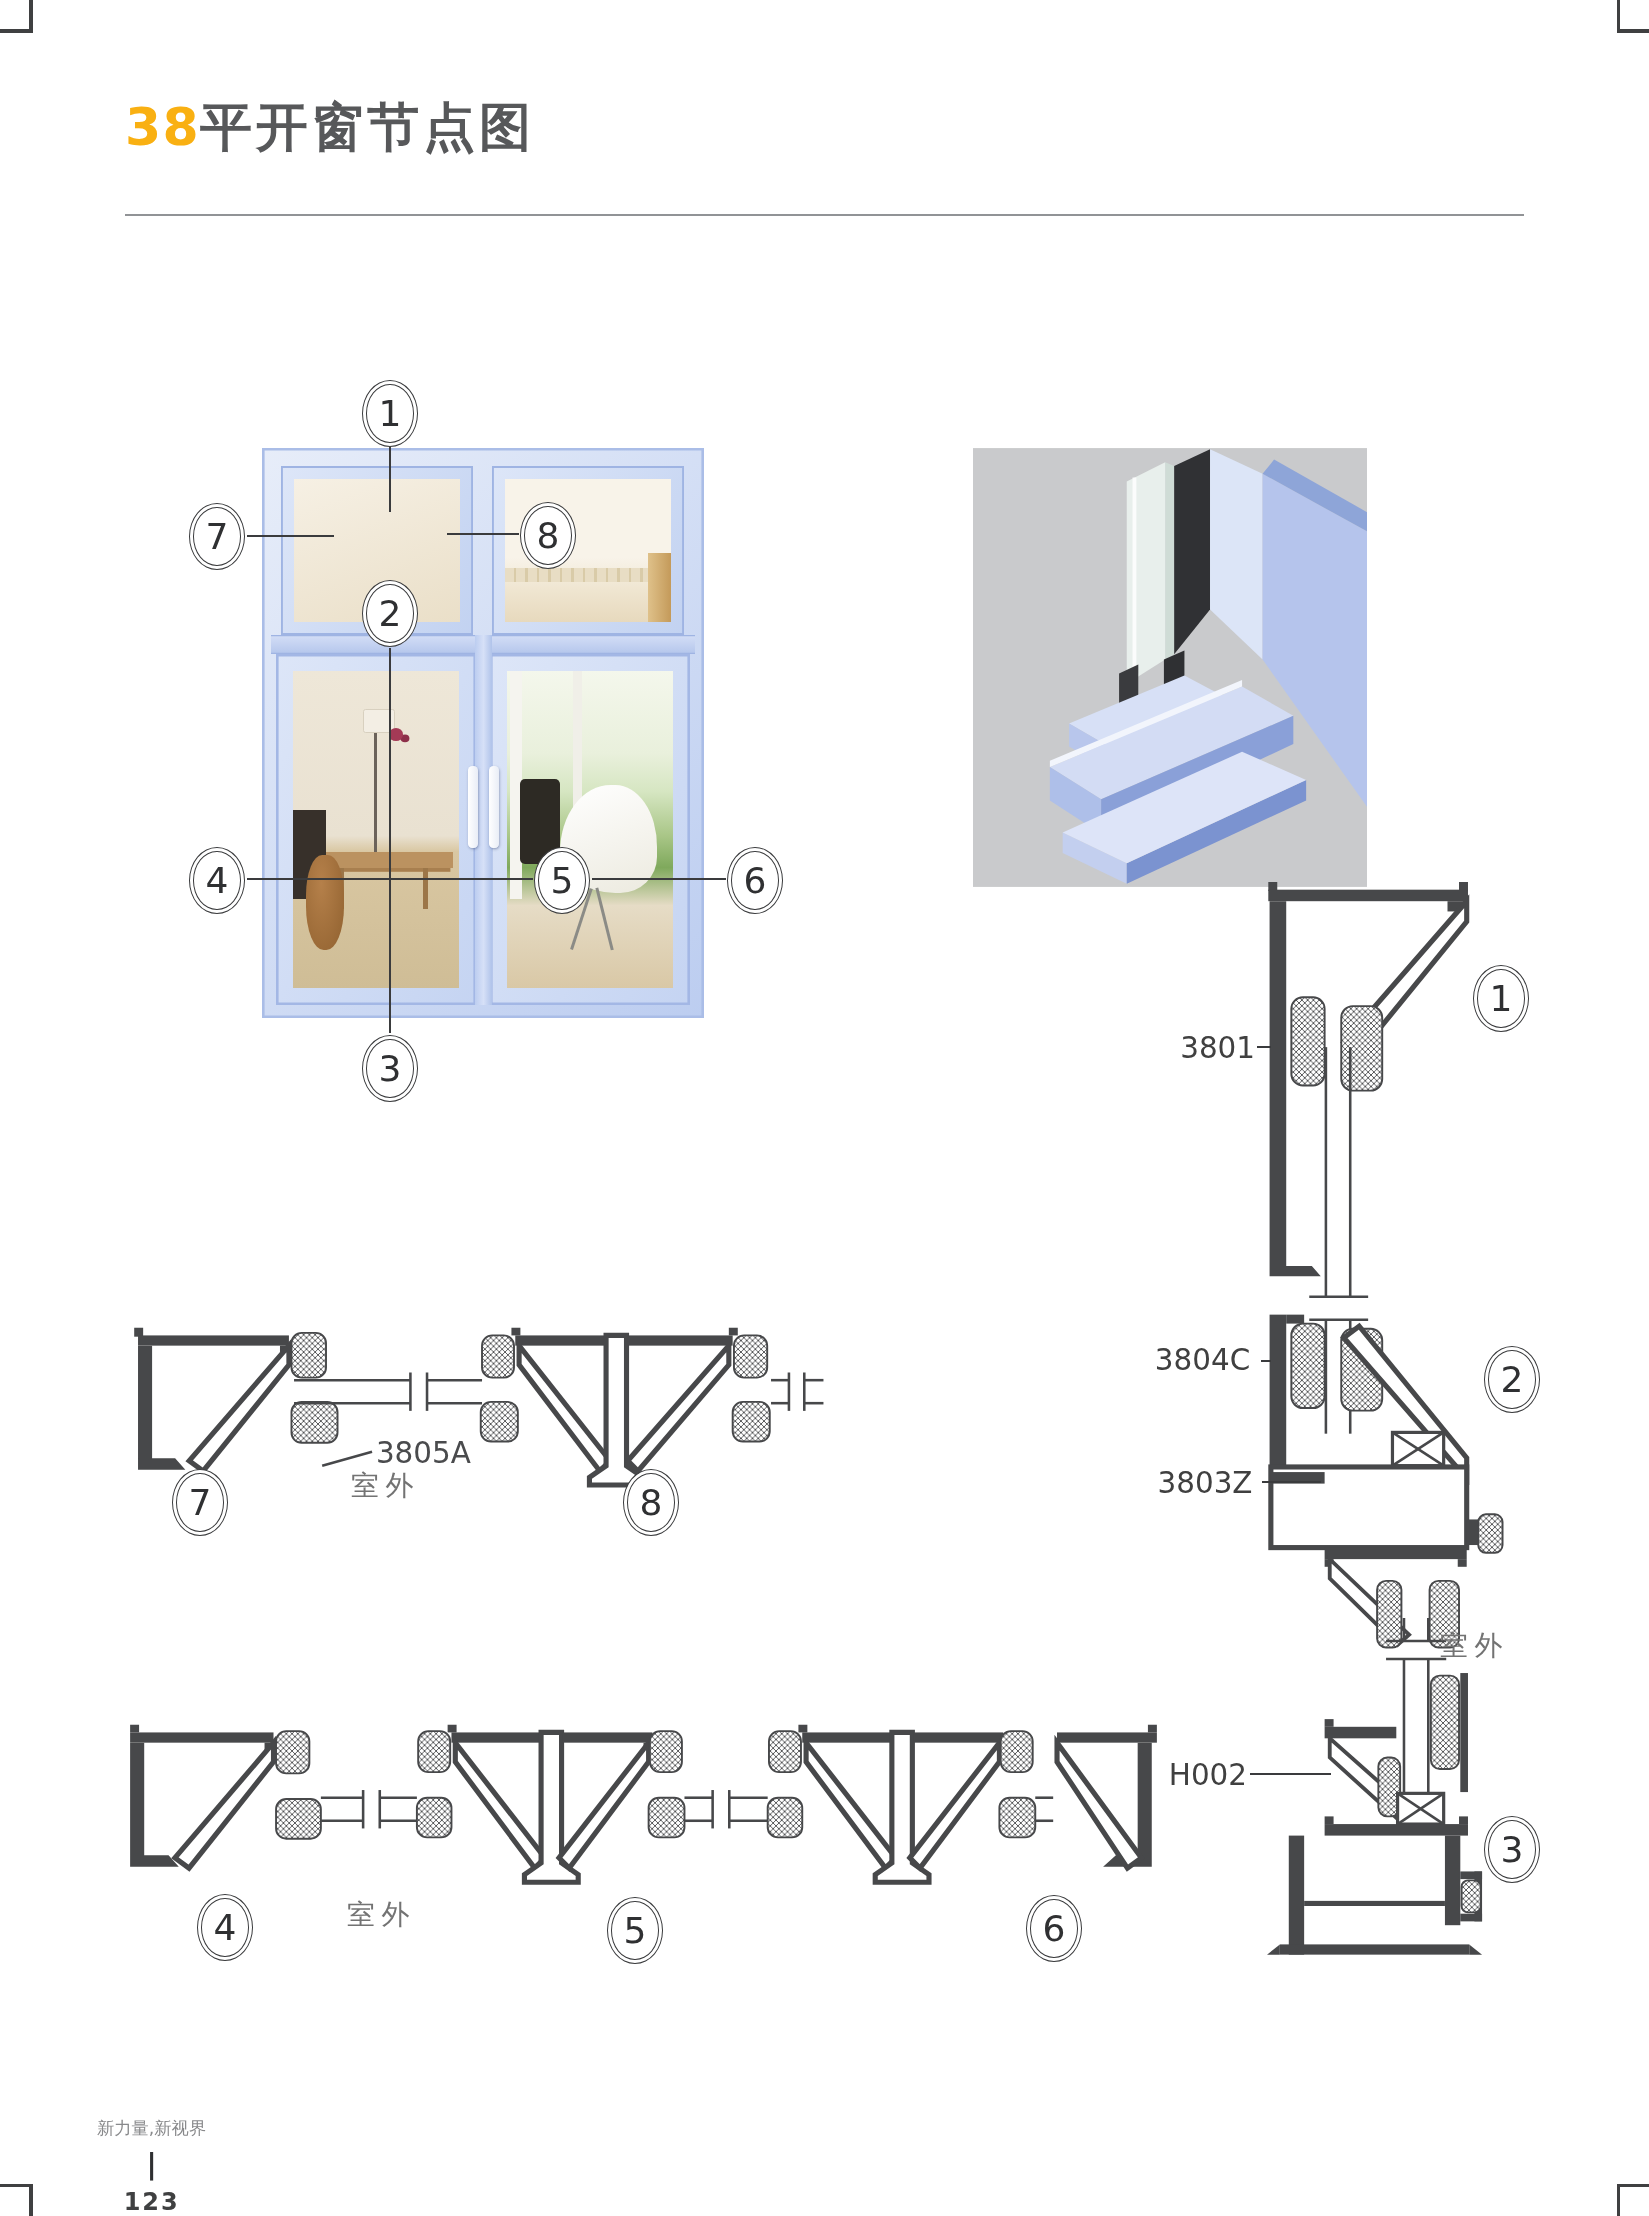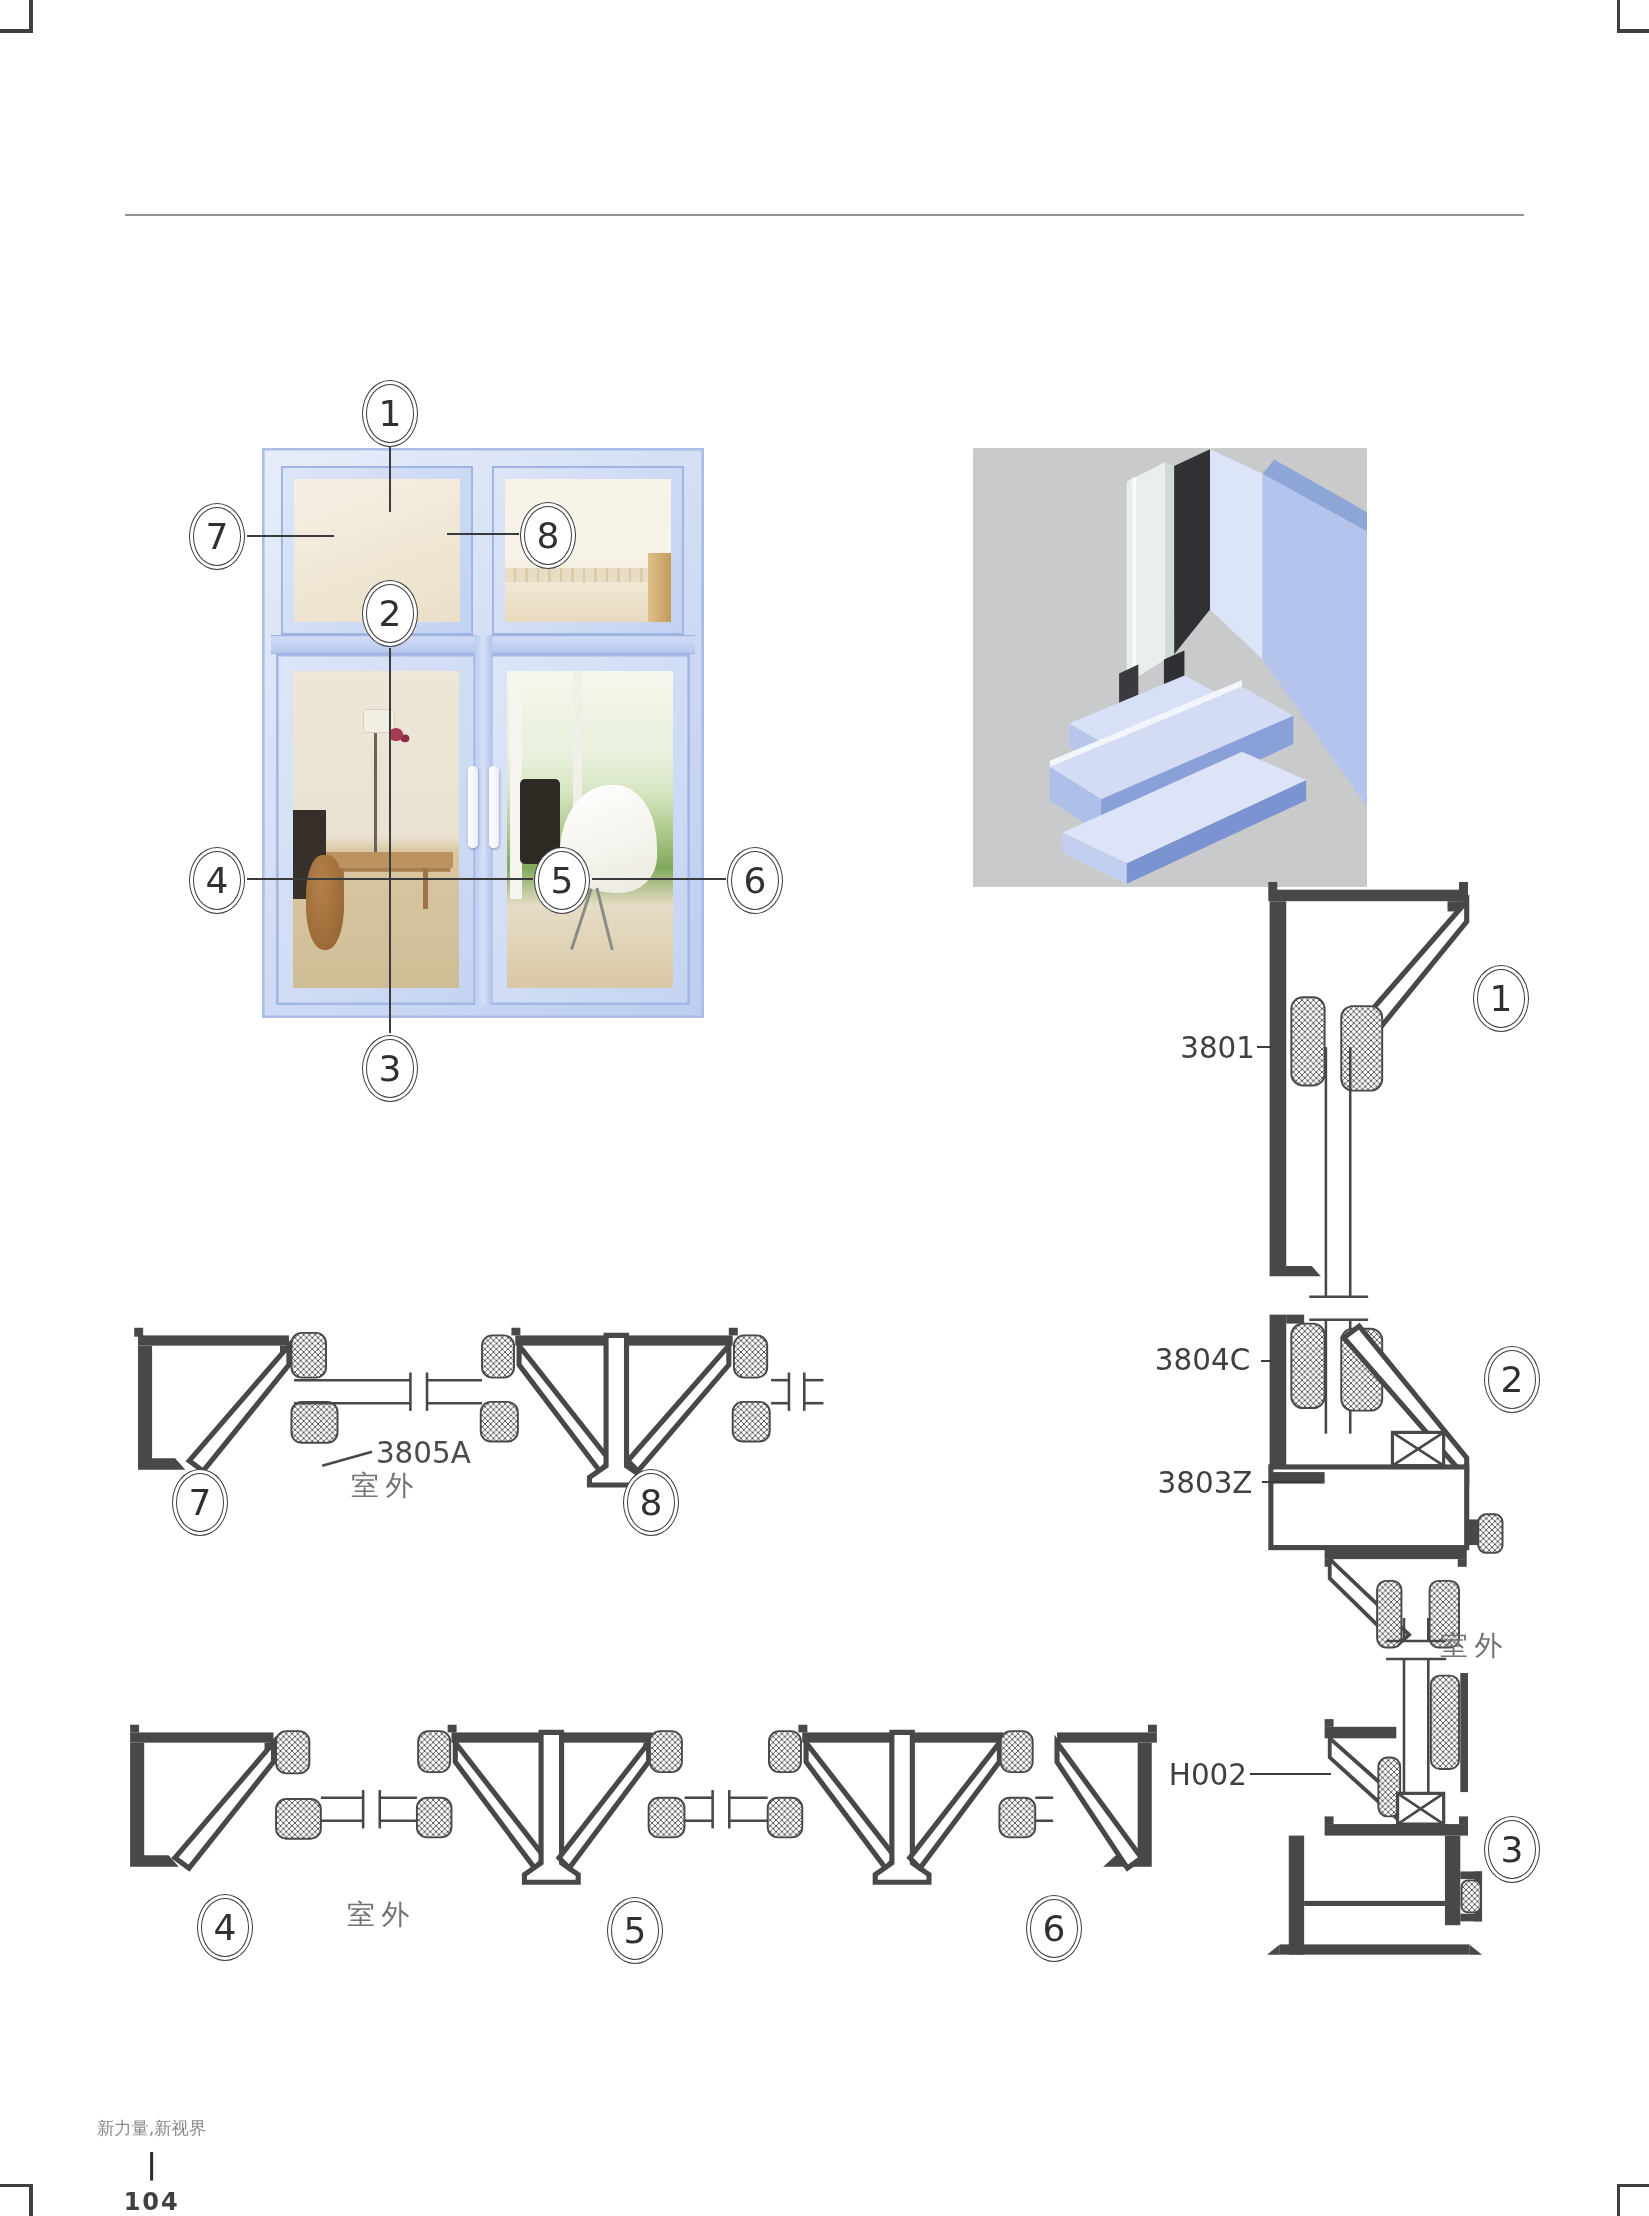--- a/index.html
+++ b/index.html
@@ -39,20 +39,23 @@
 
   <div class="mark" style="left:29.4px;top:0;width:3.2px;height:32px"></div>
   <div class="mark" style="left:0;top:29.4px;width:33px;height:3.2px"></div>
   <div class="mark" style="left:1617px;top:0;width:3.2px;height:32px"></div>
   <div class="mark" style="left:1617px;top:29.4px;width:32px;height:3.2px"></div>
   <div class="mark" style="left:29.4px;top:2184px;width:3.2px;height:32px"></div>
   <div class="mark" style="left:0;top:2184px;width:33px;height:3.2px"></div>
   <div class="mark" style="left:1617px;top:2184px;width:3.2px;height:32px"></div>
   <div class="mark" style="left:1617px;top:2184px;width:32px;height:3.2px"></div>
 
+  <div id="title-row">
+    <span class="series">38</span><span class="cn">平开窗节点图</span>
+  </div>
   <div id="rule"></div>
 
   <div id="photo">
 
     <div class="pane" style="left:19px;top:18px;width:192px;height:169px;background:linear-gradient(120deg,#dde6f8,#c2d2f1);box-shadow:inset 0 0 0 1.9px #9fb4e3;">
       <div class="glass" style="left:12.8px;top:12.8px;right:12.8px;bottom:12.8px;background:linear-gradient(160deg,#f6f0e4,#eadfc8);"></div>
     </div>
 
     <div class="pane" style="left:230px;top:18px;width:192px;height:169px;background:linear-gradient(120deg,#dde6f8,#c2d2f1);box-shadow:inset 0 0 0 1.9px #9fb4e3;">
       <div class="glass" style="left:12.8px;top:12.8px;right:12.8px;bottom:12.8px;background:linear-gradient(180deg,#f8f3e9 55%,#efe5d0 78%,#e7d9bd);">
@@ -376,17 +379,17 @@
   <div class="callout" style="left:1484px;top:1346px">
       <span class="num">2</span>
     </div>
   <div class="callout" style="left:1484px;top:1816px">
       <span class="num">3</span>
     </div>
 
   <div id="footer">
     <span class="slogan">新力量,新视界</span>
     <span class="bar">|</span>
-    <span class="pageno">104</span>
+    <span class="pageno">123</span>
   </div>
 
 </div>
 
 
 </body></html>

